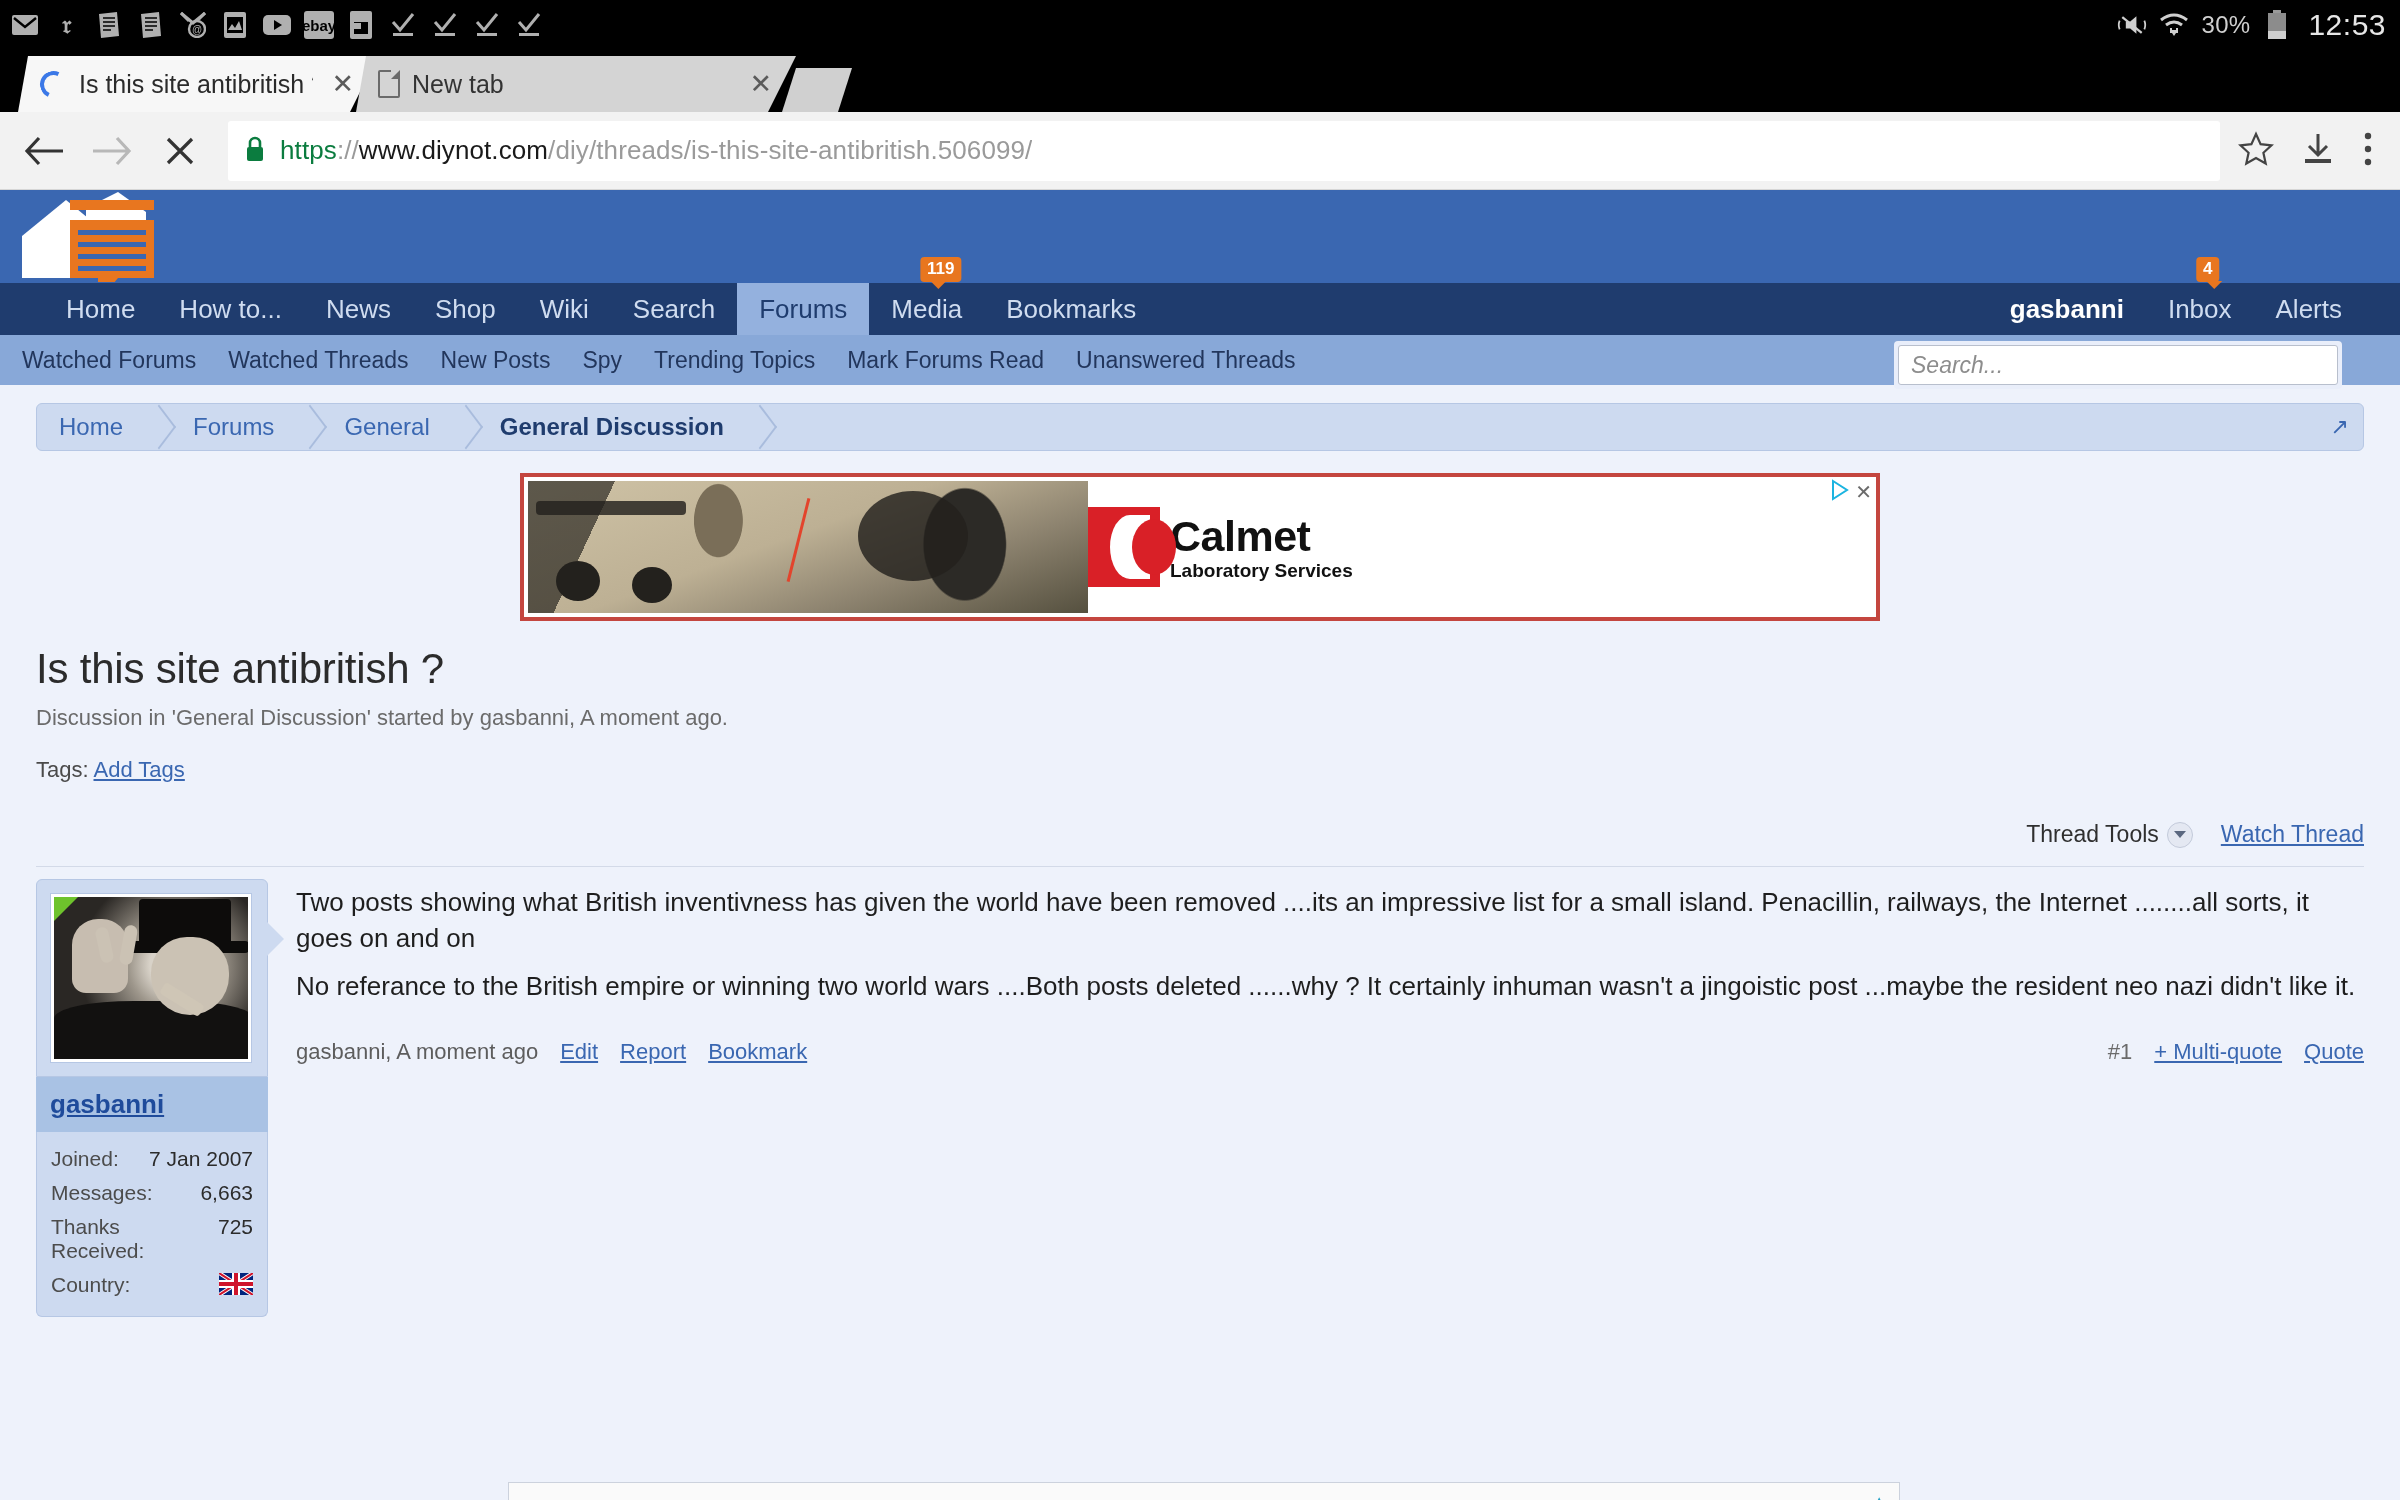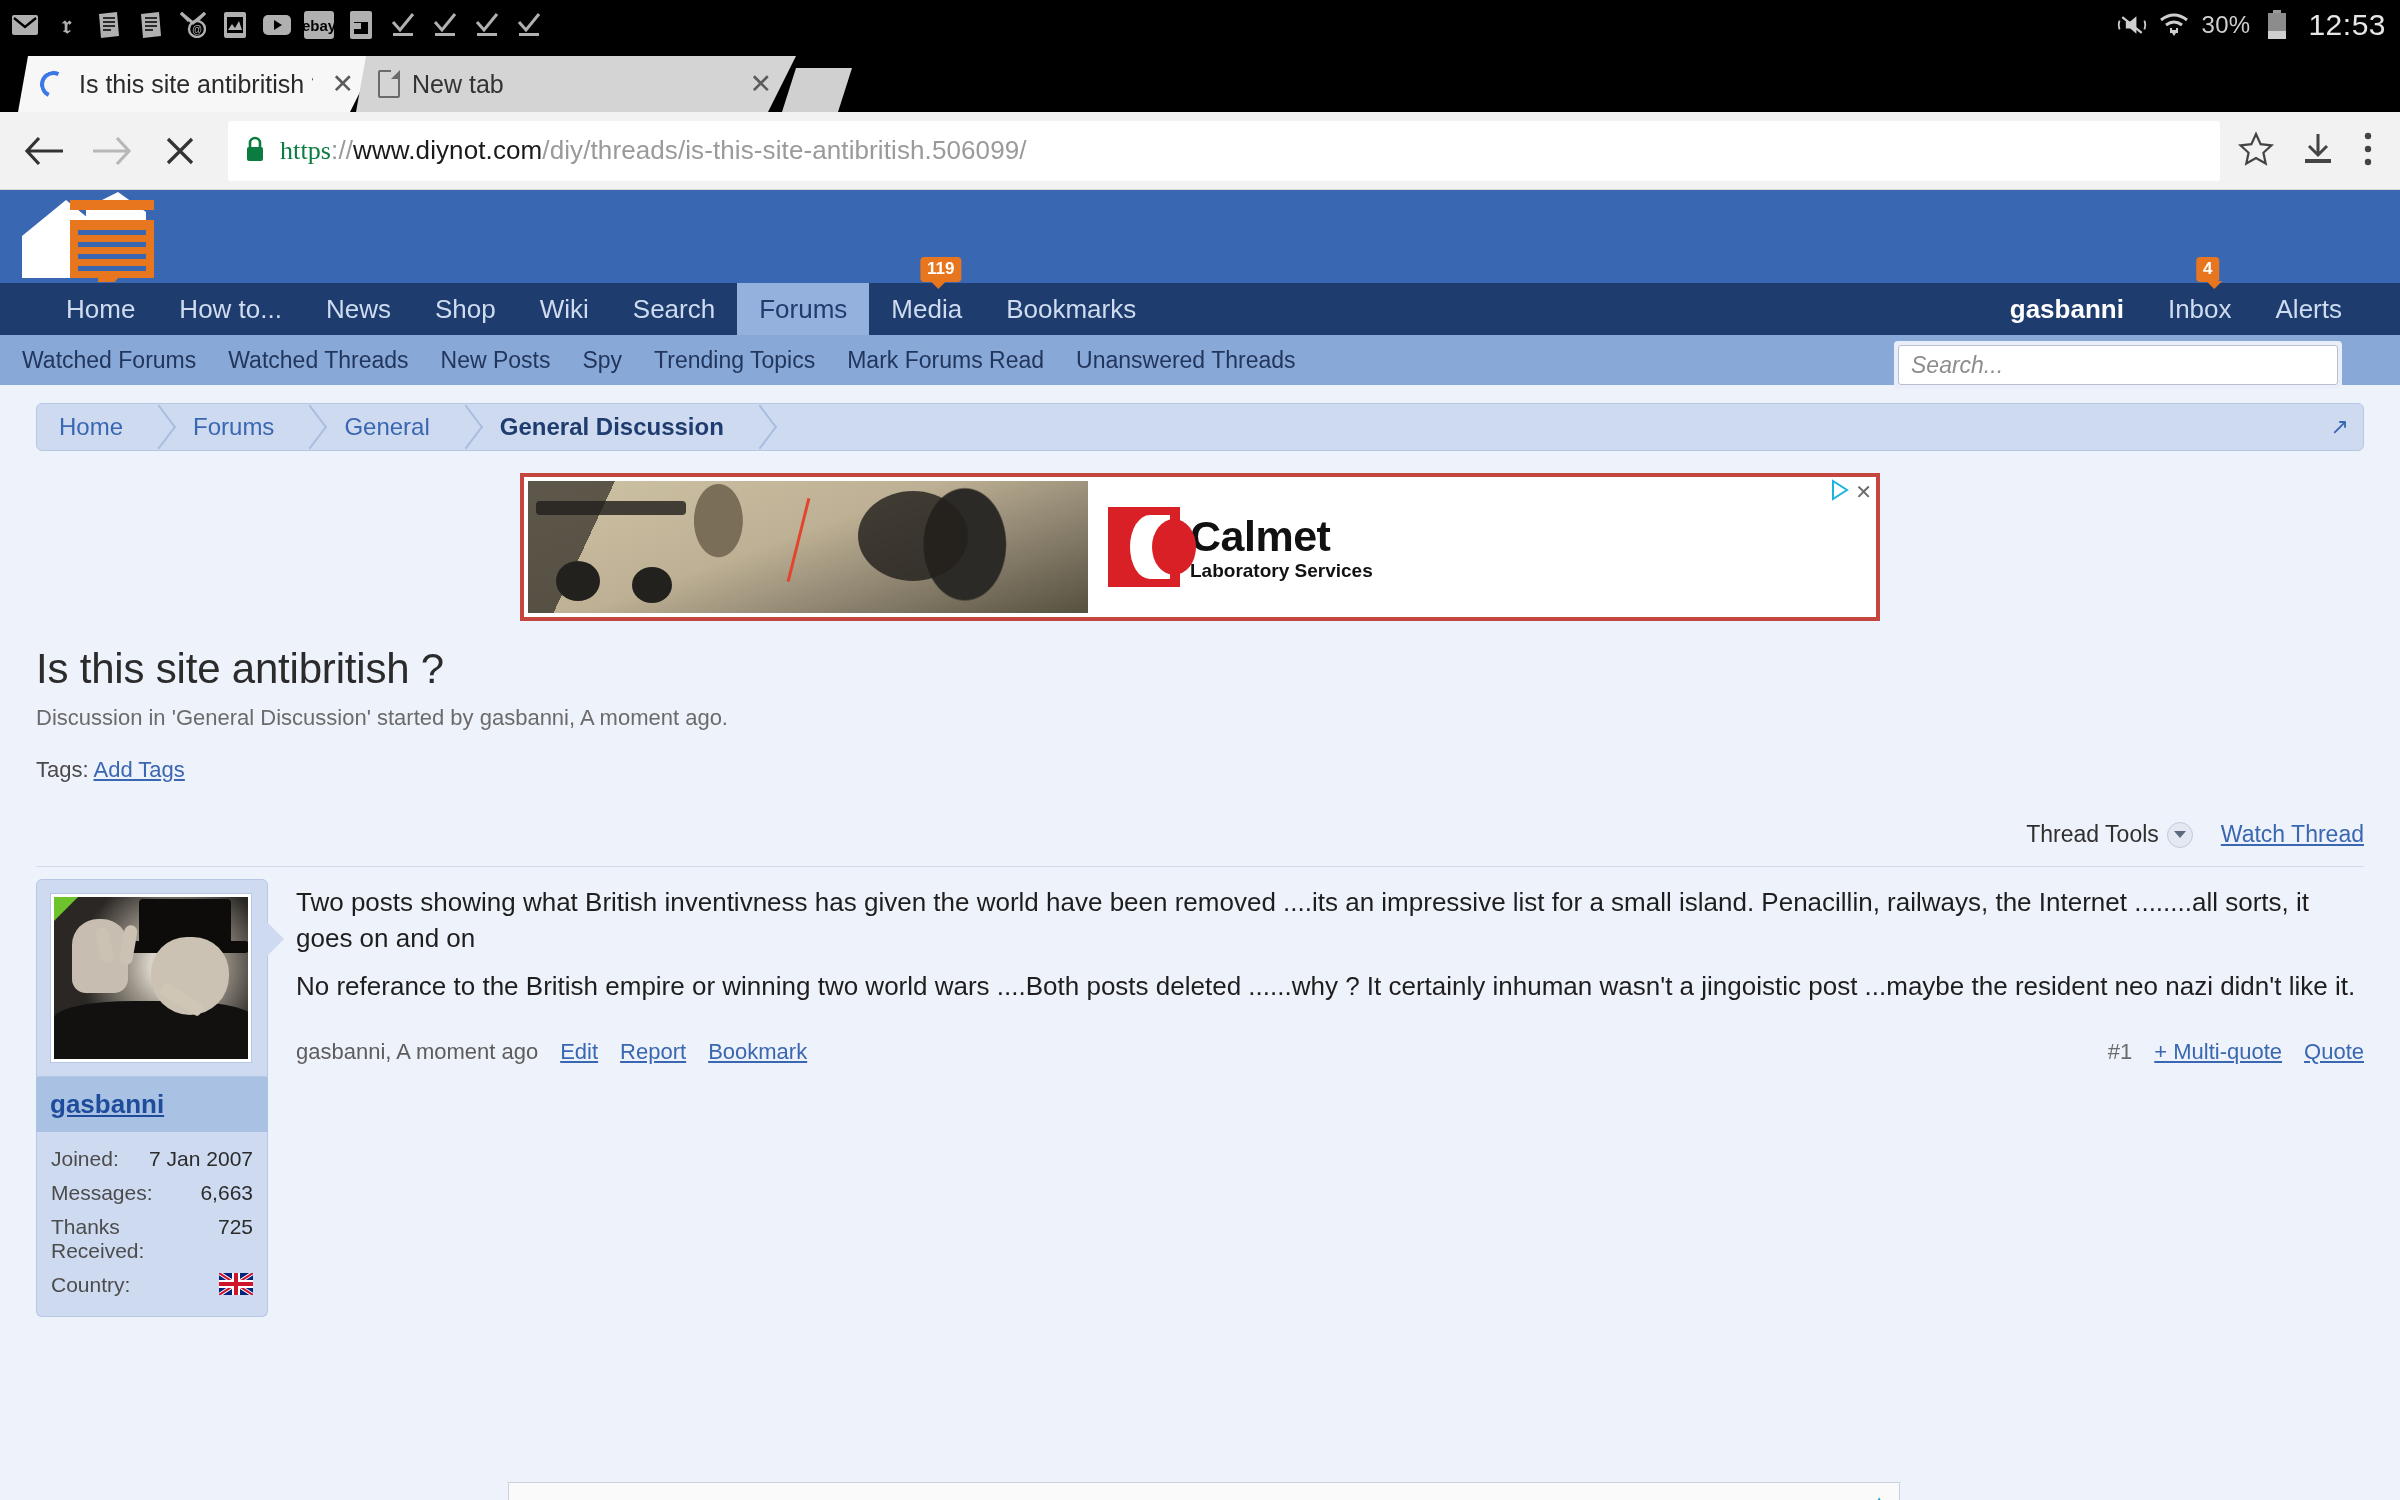--- a/index.html
+++ b/index.html
@@ -69,21 +69,21 @@
     height: 78px; background: #f2f2f2; display: flex; align-items: center;
     padding: 0 22px 0 14px; gap: 8px; border-bottom: 1px solid #d6d6d6;
   }
   .navbtn { width: 60px; height: 60px; display: flex; align-items: center; justify-content: center; }
   .urlbox {
     flex: 1; height: 60px; background: #fff; border-radius: 3px;
     display: flex; align-items: center; padding: 0 16px; gap: 14px; margin: 0 10px;
   }
   .lockicon { flex: 0 0 auto; }
   .url { font-size: 26px; white-space: nowrap; overflow: hidden; letter-spacing: .1px; }
-  .url .scheme { color: #0b7c3f; font-family: Liberation Serif, serif; }
+  .url .scheme { color: #0b7c3f; }
   .url .dim { color: #9a9a9a; }
   .url .host { color: #1a1a1a; }
   .omni-icons { display: flex; align-items: center; gap: 26px; padding-right: 4px; }
 
   
   .site { width: 2400px; background: #eef2fb; }
   .site-top { background: #3a67b1; height: 93px; position: relative; overflow: hidden; }
   .logo { position: absolute; left: 14px; top: -4px; display: flex; align-items: center; gap: 8px; }
   .logo-text { color: #fff; font-size: 62px; font-weight: bold; letter-spacing: -1px; font-family: "DejaVu Sans", sans-serif; }
 
@@ -156,21 +156,21 @@
     position: relative; overflow: hidden; margin: 4px 0 4px 4px;
   }
   .ad-photo .needle {
     position: absolute; left: 48%; top: 12%; width: 3px; height: 86px;
     background: #e3442c; transform: rotate(14deg);
   }
   .ad-photo .knob { position: absolute; border-radius: 50%; background: #23211d; }
   .ad-photo .slab { position: absolute; background: rgba(35,33,29,.82); border-radius: 4px; }
   .ad-text { flex: 1; display: flex; align-items: center; justify-content: center; }
   .ad-text span { font-size: 30px; color: #5e6164; }
-  .ad-brand { width: 330px; display: flex; align-items: center; gap: 10px; padding-right: 26px; margin-left: 20px; }
+  .ad-brand { width: 330px; display: flex; align-items: center; gap: 10px; padding-right: 26px; }
   .calmet-mark { width: 72px; height: 80px; background: #d92027; position: relative; }
   .calmet-mark:after {
     content: ""; position: absolute; right: -16px; top: 12px; width: 44px; height: 56px;
     background: #d92027; border-radius: 50%;
   }
   .calmet-mark:before {
     content: ""; position: absolute; left: 22px; top: 8px; width: 40px; height: 64px;
     background: #fff; border-radius: 50% 0 0 50%;
   }
   .calmet-words { display: flex; flex-direction: column; line-height: 1; }

